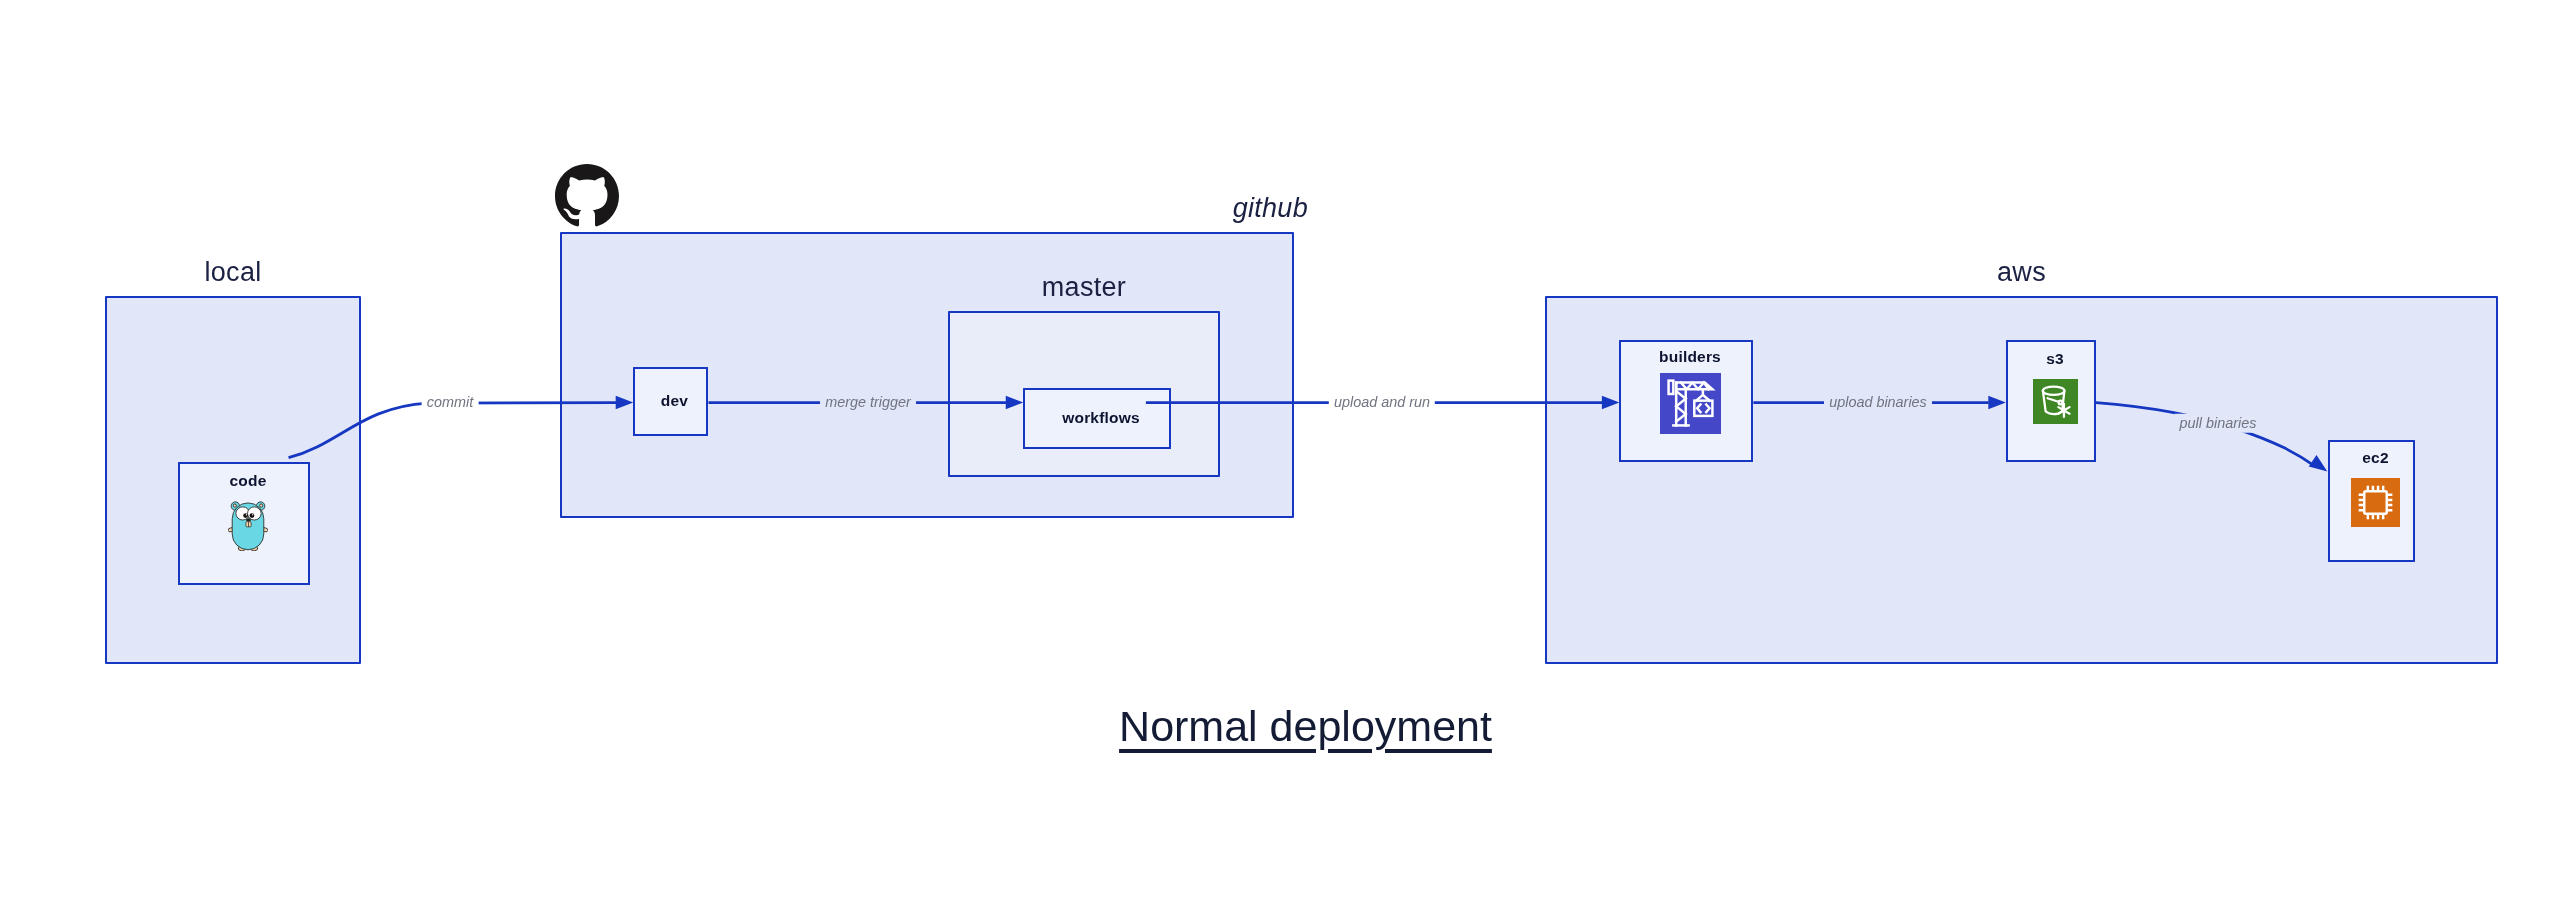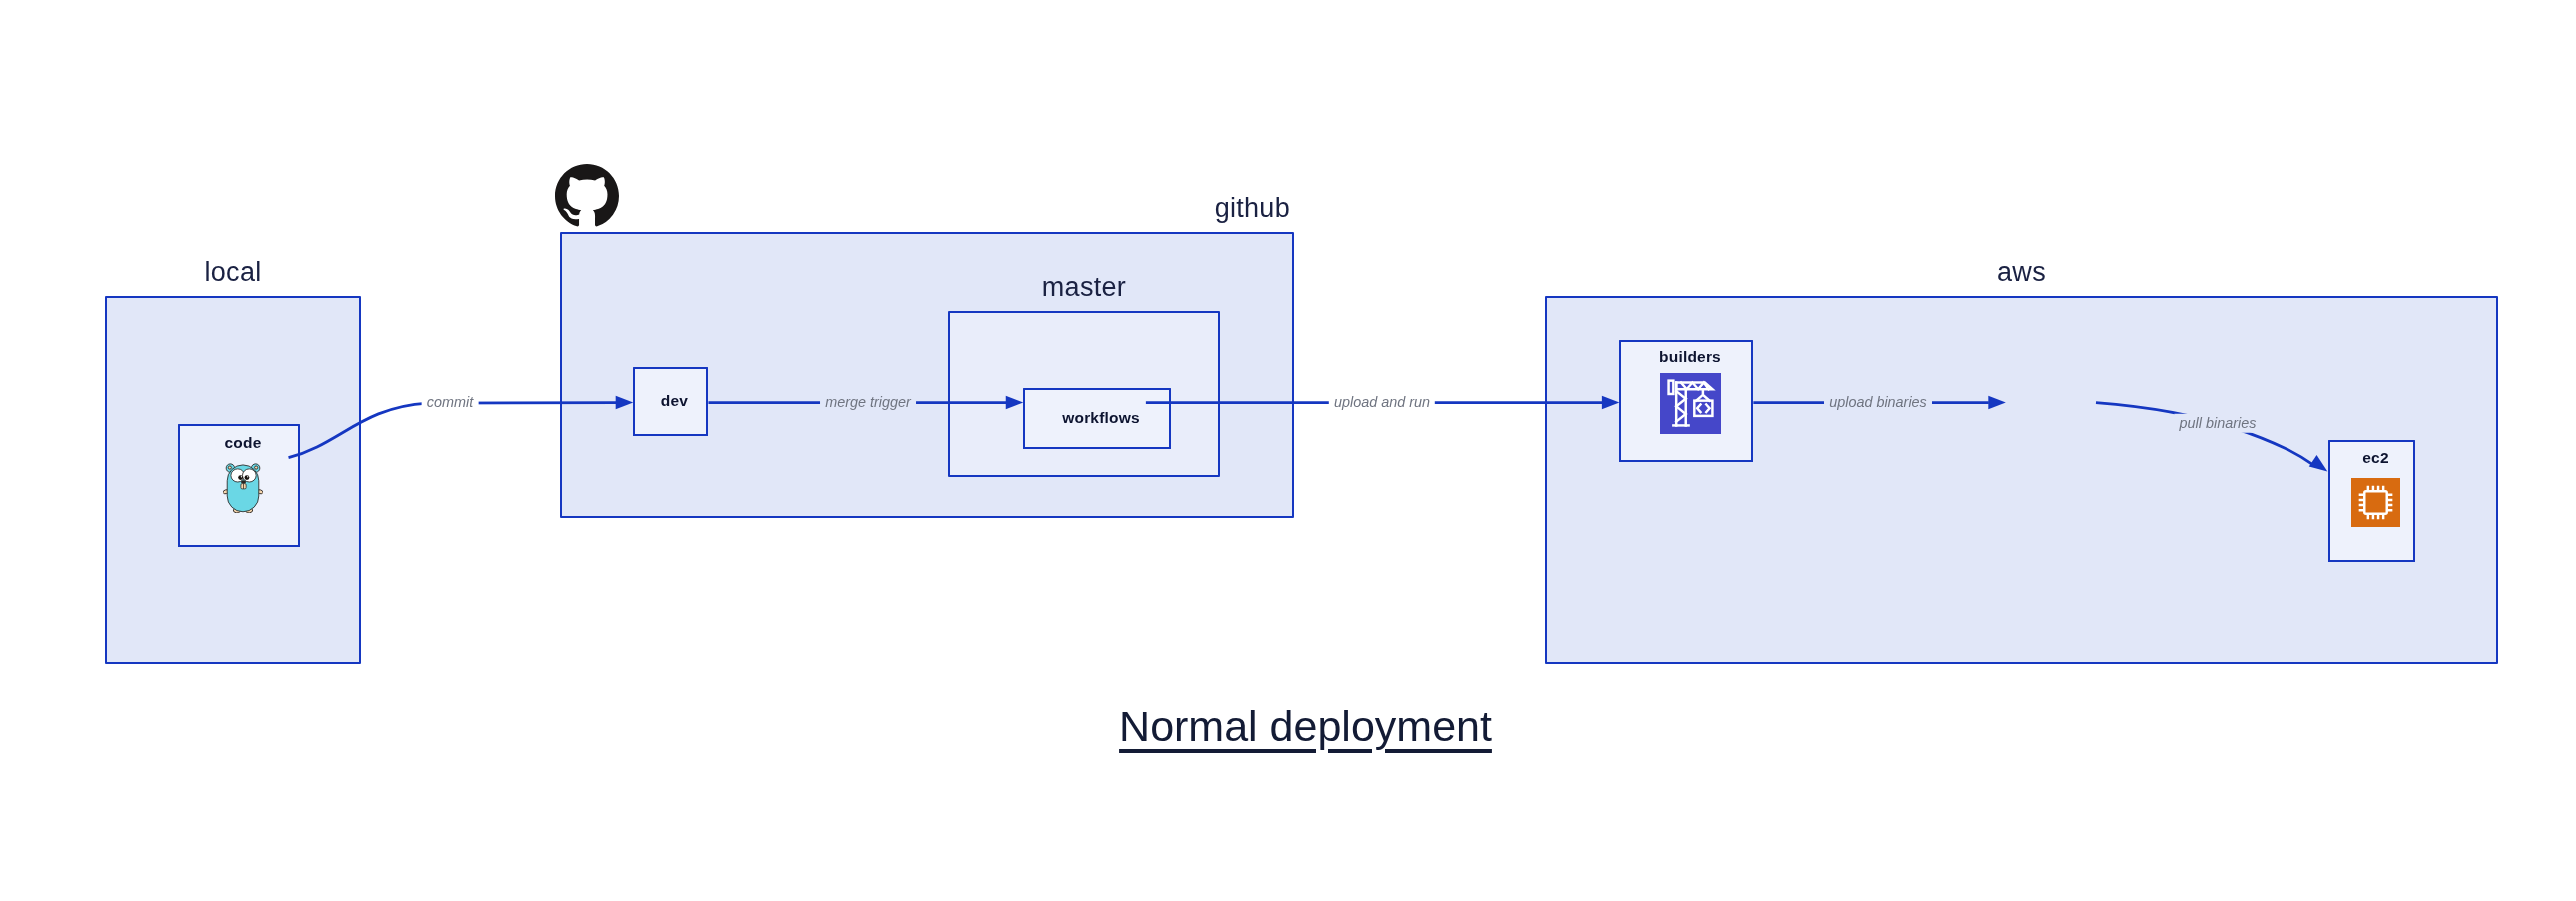--- a/index.html
+++ b/index.html
@@ -52,34 +52,34 @@
     text-decoration:underline;text-decoration-thickness:3.6px;text-underline-offset:8.2px;
   }
   .logo{position:absolute;z-index:2;}
 </style>
 </head>
 <body>
 
 <div class="canvas">
 
   <div class="ctitle center" style="left:105px;top:257px;width:256px;">local</div>
-  <div class="ctitle right" style="left:560px;top:193px;width:730px;">github</div>
+  <div class="ctitle right" style="left:578px;top:193px;width:730px;font-style:italic;">github</div>
   <div class="ctitle center" style="left:948px;top:272px;width:272px;">master</div>
   <div class="ctitle center" style="left:1545px;top:257px;width:953px;">aws</div>
 
   <div class="cbox" style="left:105px;top:296px;width:256px;height:368px;"></div>
   <div class="cbox" style="left:560px;top:232px;width:734px;height:286px;"></div>
   <div class="cbox master" style="left:948px;top:311px;width:272px;height:166px;"></div>
   <div class="cbox" style="left:1545px;top:296px;width:953px;height:368px;"></div>
 
   <svg class="logo" style="left:555px;top:164px;" width="64" height="64" viewBox="0 0 16 16">
     <path fill="#191717" d="M8 0C3.58 0 0 3.58 0 8c0 3.54 2.29 6.53 5.47 7.59.4.07.55-.17.55-.38 0-.19-.01-.82-.01-1.49-2.01.37-2.53-.49-2.69-.94-.09-.23-.48-.94-.82-1.13-.28-.15-.68-.52-.01-.53.63-.01 1.08.58 1.23.82.72 1.21 1.87.87 2.33.66.07-.52.28-.87.51-1.07-1.78-.2-3.64-.89-3.64-3.95 0-.87.31-1.59.82-2.15-.08-.2-.36-1.02.08-2.12 0 0 .67-.21 2.2.82.64-.18 1.32-.27 2-.27s1.36.09 2 .27c1.53-1.04 2.2-.82 2.2-.82.44 1.1.16 1.92.08 2.12.51.56.82 1.27.82 2.15 0 3.07-1.87 3.75-3.65 3.95.29.25.54.73.54 1.48 0 1.07-.01 1.93-.01 2.2 0 .21.15.46.55.38A8.01 8.01 0 0 0 16 8c0-4.42-3.58-8-8-8Z"></path>
   </svg>
 
-  <div class="node" style="left:178px;top:424px;width:122px;height:123px;">
+  <div class="node" style="left:178px;top:462px;width:132px;height:123px;">
     <div class="nlabel" style="margin-top:8.2px;">code</div>
     <svg class="iconbox" style="margin-top:7.2px;" width="40" height="53" viewBox="0 0 76 100">
       <g stroke="#2a2420" stroke-width="1.6">
         <circle cx="14" cy="15" r="8" fill="#6ad7e5"></circle>
         <circle cx="62" cy="15" r="8" fill="#6ad7e5"></circle>
         <circle cx="13" cy="14" r="3" fill="#f6d7ae"></circle>
         <circle cx="63" cy="14" r="3" fill="#f6d7ae"></circle>
         <ellipse cx="5.5" cy="60" rx="5.5" ry="3.6" fill="#f6d7ae" transform="rotate(-18 5.5 60)"></ellipse>
         <ellipse cx="70.5" cy="60" rx="5.5" ry="3.6" fill="#f6d7ae" transform="rotate(18 70.5 60)"></ellipse>
         <ellipse cx="26" cy="96" rx="6.5" ry="4" fill="#f6d7ae" transform="rotate(12 26 96)"></ellipse>
@@ -118,20 +118,32 @@
         <path d="M17 10 V55 M27 17 V55"></path>
         <path d="M17 19 L27 27 L17 35 L27 43 L17 51"></path>
         <path d="M14 55 H30"></path>
         <path d="M45 17 V23 M45 23 L38 29 M45 23 L52 29"></path>
         <rect x="36" y="29" width="19" height="16"></rect>
         <path d="M42.5 33 L39 37 L42.5 41 M48.5 33 L52 37 L48.5 41"></path>
       </g>
     </svg>
   </div>
 
+  <div class="node" style="left:2006px;top:340px;width:90px;height:122px;">
+    <div class="nlabel" style="margin-top:8.2px;">s3</div>
+    <svg class="iconbox" style="margin-top:10.3px;background:#3f8624;" width="45" height="45" viewBox="0 0 48 48">
+      <g fill="none" stroke="#ffffff" stroke-width="2.4" stroke-linecap="round">
+        <ellipse cx="22" cy="12.5" rx="11.5" ry="4.5"></ellipse>
+        <path d="M10.5 12.5 L13.5 34.5 C18.5 38.5 26.5 38.5 31 34.5 L33.5 12.5"></path>
+        <path d="M15.5 20.5 L28 24.5"></path>
+        <circle cx="29.3" cy="25" r="2"></circle>
+        <path d="M33 26.5 V40.5 M27 30 L39 37 M39 30 L27 37"></path>
+      </g>
+    </svg>
+  </div>
 
   <div class="node" style="left:2328px;top:440px;width:87px;height:122px;">
     <div class="nlabel" style="margin-top:7.2px;">ec2</div>
     <svg class="iconbox" style="margin-top:10.3px;background:#d86b10;" width="49" height="49" viewBox="0 0 48 48">
       <g fill="none" stroke="#ffffff" stroke-width="2.4">
         <rect x="13" y="13" width="22" height="22" rx="1.5"></rect>
         <path d="M16.5 13 V7.5 M21.5 13 V7.5 M26.5 13 V7.5 M31.5 13 V7.5"></path>
         <path d="M16.5 40.5 V35 M21.5 40.5 V35 M26.5 40.5 V35 M31.5 40.5 V35"></path>
         <path d="M13 16.5 H7.5 M13 21.5 H7.5 M13 26.5 H7.5 M13 31.5 H7.5"></path>
         <path d="M40.5 16.5 H35 M40.5 21.5 H35 M40.5 26.5 H35 M40.5 31.5 H35"></path>

